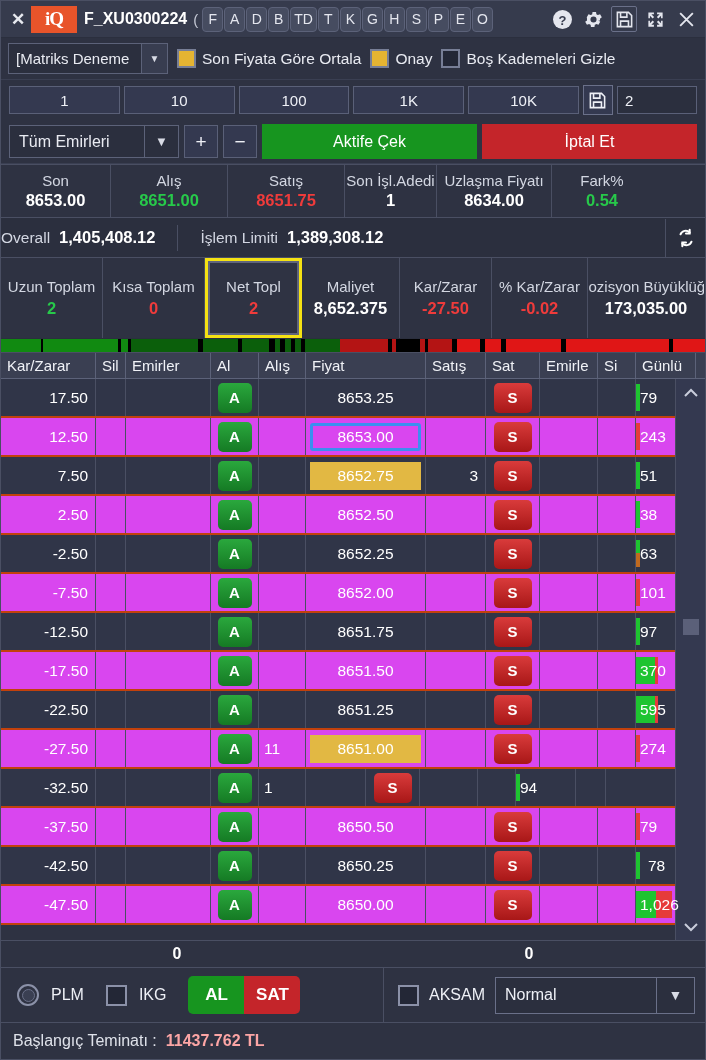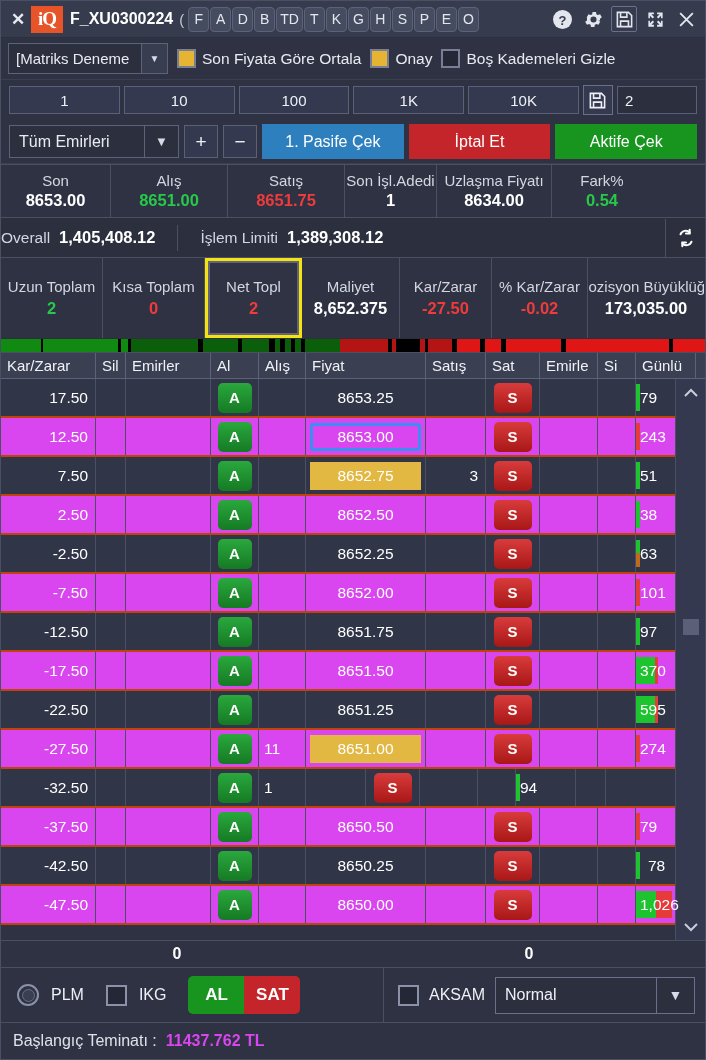--- a/index.html
+++ b/index.html
@@ -22,21 +22,21 @@
     background: #363b4d;
     display: flex; align-items: center;
     padding: 0 6px;
     border-bottom: 1px solid #2b2f3e;
   }
   .tb-close-left {
     color: #e8eaf0; font-size: 17px; font-weight: bold;
     width: 22px; text-align: center; cursor: pointer;
   }
   .logo {
-    width: 32px; height: 27px; background: #e8542a;
+    width: 46px; height: 27px; background: #e8542a;
     color: #fff; font-weight: bold; font-size: 19px;
     display: flex; align-items: center; justify-content: center;
     margin-left: 2px; margin-right: 7px;
     font-family: "Liberation Serif", serif;
     letter-spacing: -1px;
   }
   .symbol {
     color: #ffffff; font-size: 16px; font-weight: bold;
     white-space: nowrap;
   }
@@ -373,21 +373,21 @@
     display: flex; align-items: center; justify-content: center;
     color: #d8dbe5; font-size: 14px; cursor: pointer;
   }
 
   
   .footer {
     flex: 0 0 36px; display: flex; align-items: center;
     padding-left: 12px; gap: 9px; background: #2e3242;
   }
   .footer .lab { color: #dfe2ea; font-size: 16px; }
-  .footer .v { color: #d946ef; font-size: 16px; font-weight: bold; }
+  .footer .v { color: #fca5a5; font-size: 16px; font-weight: bold; }
 </style>
 </head>
 <body>
 
 <div id="app">
 
   <div class="titlebar">
     <span class="tb-close-left">✕</span>
     <span class="logo">iQ</span>
     <span class="symbol">F_XU0300224</span>
@@ -474,23 +474,22 @@
     <input class="qtyinput" value="2" style="">
   </div>
 
   <div class="actrow">
     <div class="combo2">
       <div class="val">Tüm Emirleri</div>
       <div class="arrow">▼</div>
     </div>
     <div class="plusminus">+</div>
     <div class="plusminus">−</div>
-    <div class="actbtn blue">1. Pasife Çek</div>
+    <div class="actbtn green">Aktife Çek</div>
     <div class="actbtn red">İptal Et</div>
-    <div class="actbtn green">Aktife Çek</div>
   </div>
 
   <div class="quotestrip" id="quotestrip">
       <div class="qcell" style="flex: 0 0 110px;">
         <div class="lab">Son</div>
         <div class="v white">8653.00</div>
       </div>
       <div class="qcell" style="flex: 0 0 117px;">
         <div class="lab">Alış</div>
         <div class="v green">8651.00</div>

